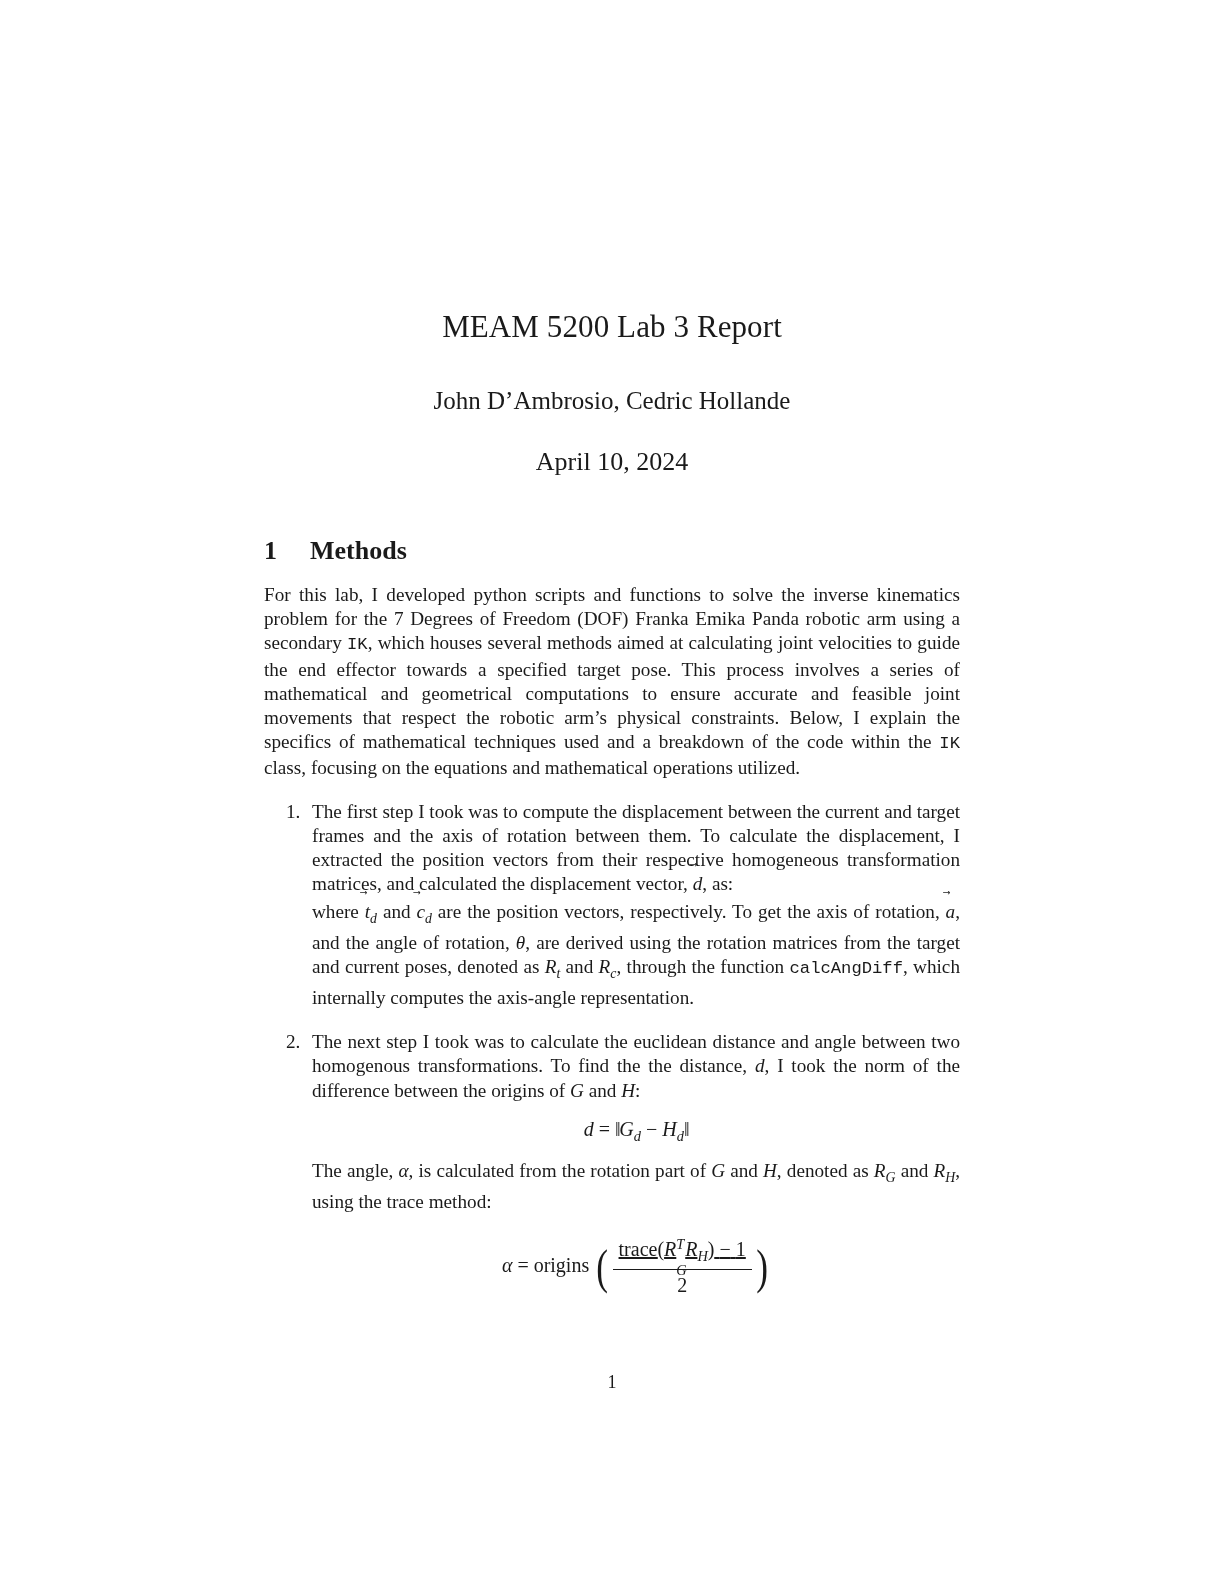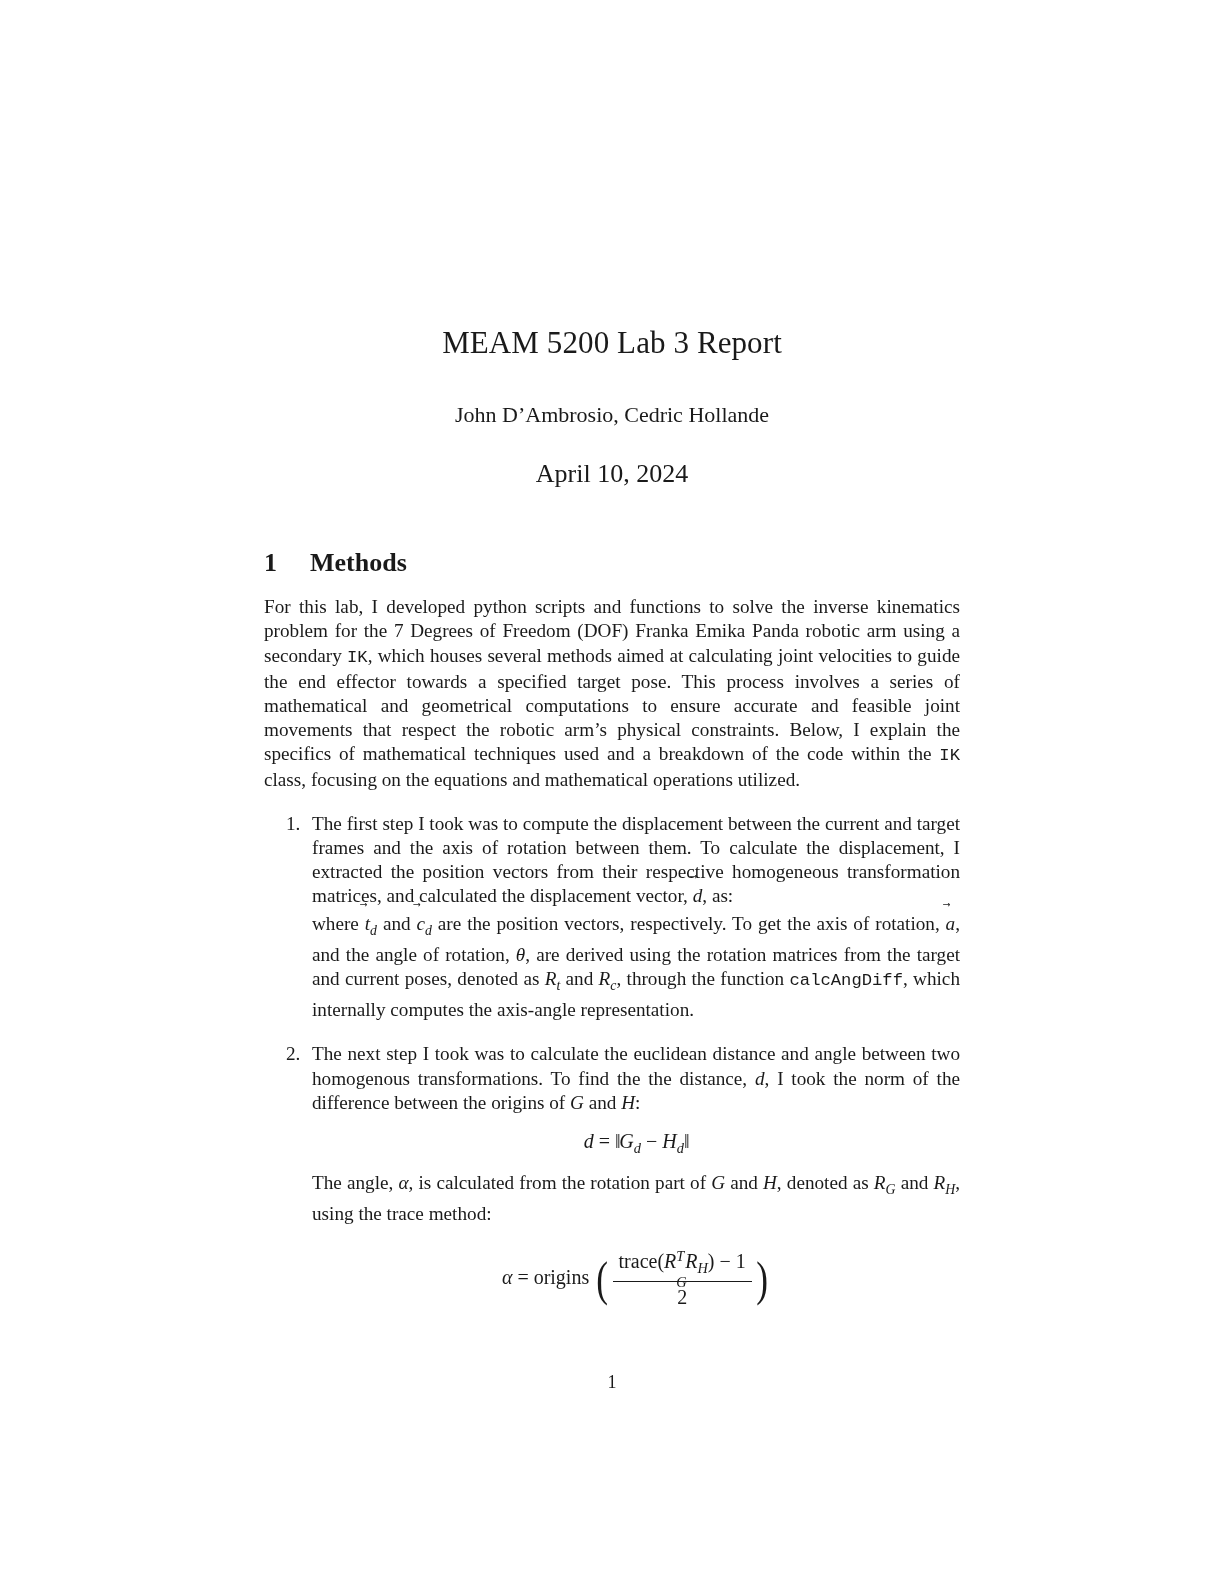--- a/index.html
+++ b/index.html
@@ -15,35 +15,35 @@
     position: relative;
     width: 1224px;
     height: 1584px;
     background: #ffffff;
     overflow: hidden;
     box-sizing: border-box;
   }
   .content {
     position: absolute;
     left: 264px;
-    top: 16px;
+    top: 0;
     width: 696px;
   }
 
   
   .title-block { padding-top: 308px; text-align: center; }
   .doc-title {
     font-size: 31px;
     line-height: 1.25;
     font-weight: normal;
     margin: 0;
     letter-spacing: 0.1px;
   }
   .doc-authors {
-    font-size: 22px;
+    font-size: 25px;
     margin: 38px 0 0 0;
     line-height: 1.3;
   }
   .doc-date {
     font-size: 26px;
     margin: 28px 0 0 0;
     line-height: 1.3;
   }
 
   
@@ -146,20 +146,21 @@
   .frac {
     display: inline-block;
     vertical-align: middle;
     text-align: center;
     margin: 0 2px;
   }
   .frac > .num {
     display: block;
     padding: 0 6px 2px 6px;
     border-bottom: 1px solid #1a1a1a;
+    text-decoration: underline;
   }
   .frac > .den {
     display: block;
     padding: 2px 6px 0 6px;
   }
   .bigparen {
     display: inline-block;
     font-size: 2.45em;
     vertical-align: middle;
     line-height: 0.95;

